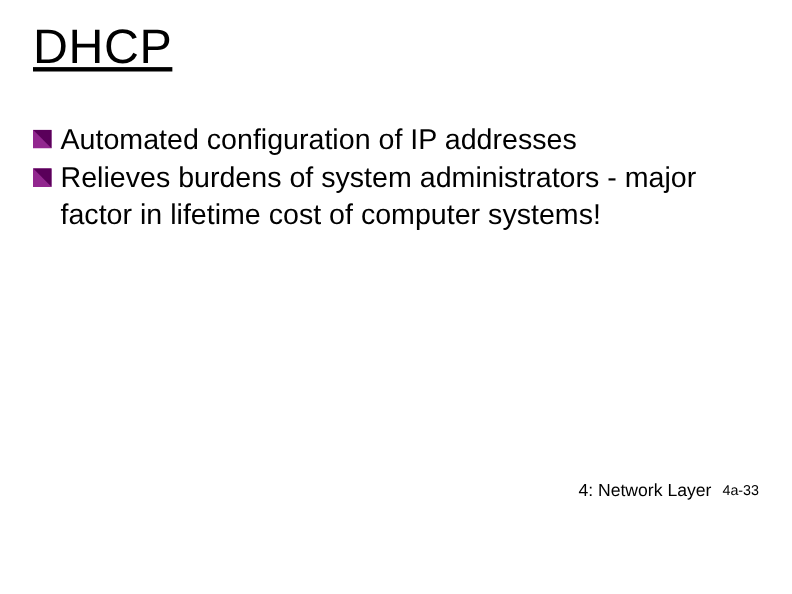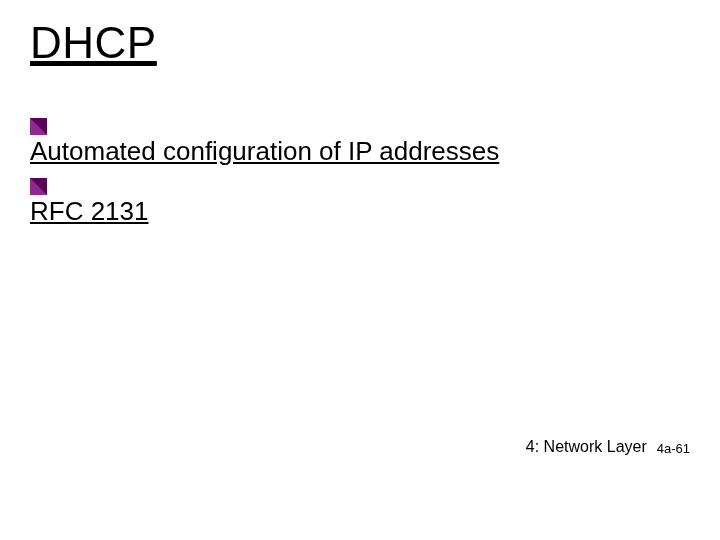--- a/index.html
+++ b/index.html
@@ -1,24 +1,24 @@
 <!DOCTYPE html>
 <html><head>
 <meta charset="utf-8">
 <style>
   * { margin: 0; padding: 0; box-sizing: border-box; }
   html, body { width: 720px; height: 540px; background: #fff; font-family: "Comic Sans MS", "Comic Sans", cursive, sans-serif; color: #000; }
-  .slide { position: relative; width: 720px; height: 472px; padding: 18px 28px 18px 30px; text-decoration: underline; }
+  .slide { position: relative; width: 720px; height: 472px; padding: 18px 28px 18px 30px; }
   .title { font-size: 44px; font-weight: 400; text-decoration: underline; text-underline-offset: 4px; margin-bottom: 42px; letter-spacing: 0.5px; }
   .bullets { font-size: 26px; line-height: 1.28; }
-  .bullet { display: flex; align-items: flex-start; margin-bottom: 2px; flex-direction: column; }
+  .bullet { display: flex; align-items: flex-start; margin-bottom: 2px; }
   .bullet .marker { flex: 0 0 auto; width: 17px; height: 17px; margin-top: 8px; margin-right: 8px; }
   .bullet .marker svg { display: block; width: 17px; height: 17px; }
   .bullet .text { flex: 1 1 auto; }
-  .footer { position: absolute; right: 30px; bottom: 16px; font-size: 15px; display: flex; align-items: flex-end; gap: 10px; }
+  .footer { position: absolute; right: 30px; bottom: 16px; font-size: 15px; display: flex; align-items: flex-start; gap: 10px; }
   .footer .chap { font-size: 16px; }
   .footer .pg { font-size: 13px; }
 </style>
 </head>
 <body>
 
 <div class="slide">
   <h1 class="title">DHCP</h1>
 
   <div class="bullets">
@@ -31,21 +31,21 @@
       </span>
       <span class="text">Automated configuration of IP addresses</span>
     </div>
     <div class="bullet">
       <span class="marker">
         <svg viewBox="0 0 16 16">
             <path d="M0 0 H16 V16 H0 Z" fill="#92278f"></path>
             <path d="M0 0 H16 V16 Z" fill="#5a005a"></path>
           </svg>
       </span>
-      <span class="text">RFC 2131</span>
+      <span class="text">Relieves burdens of system administrators - major factor in lifetime cost of computer systems!</span>
     </div>
   </div>
 
   <div class="footer">
     <span class="chap">4: Network Layer</span>
-    <span class="pg">4a-61</span>
+    <span class="pg">4a-33</span>
   </div>
 </div>
 
 </body></html>

